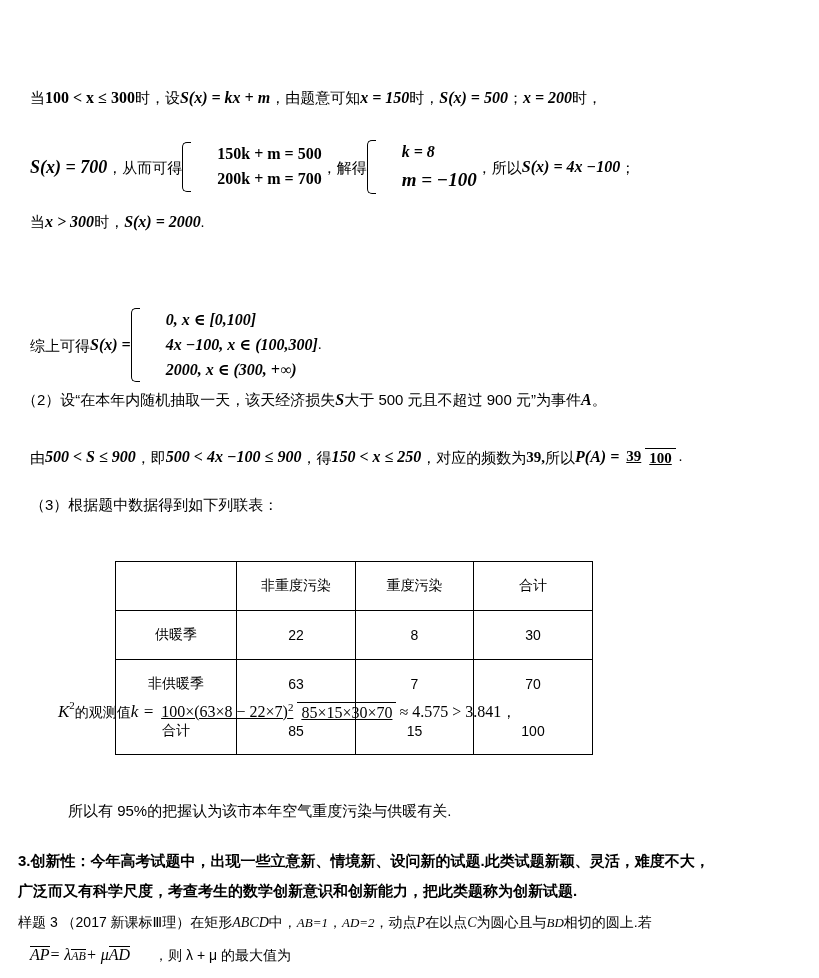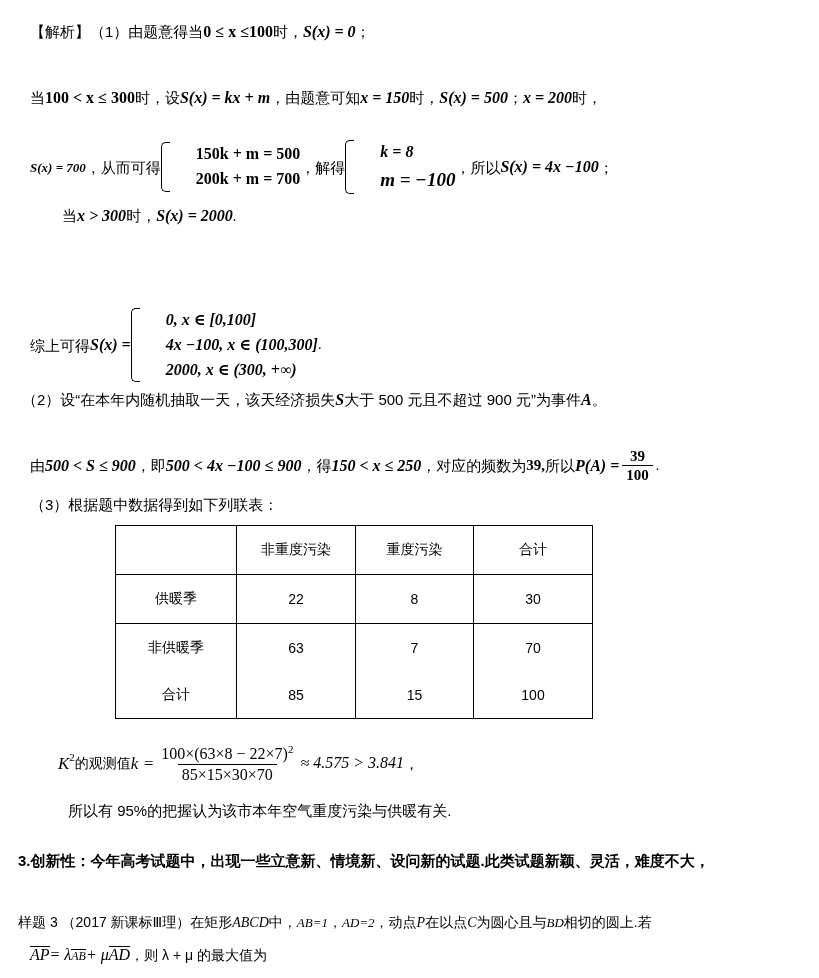--- a/index.html
+++ b/index.html
@@ -87,32 +87,33 @@
     justify-content: center;
   }
   .sys-rows > div {
     line-height: 1.55;
     white-space: nowrap;
   }
 
   
   .frac {
     display: inline-flex;
-    flex-direction: column;
-    align-items: center;
+    align-items: flex-start;
     vertical-align: middle;
     margin: 0 3px;
     line-height: 1.08;
+    text-decoration: underline;
   }
   .frac .num { padding: 0 4px 1px 4px; }
   .frac .den { padding: 1px 4px 0 4px; border-top: 1.3px solid #000; }
 
   
   .tbl-wrap {
     position: absolute;
+    margin-top: 36px;
   }
   table.ct {
     border-collapse: collapse;
     font-family: "Liberation Sans", "DejaVu Sans", sans-serif;
     font-size: 14px;
   }
   table.ct td {
     border: 1.3px solid #000;
     text-align: center;
     vertical-align: middle;
@@ -134,45 +135,42 @@
     height: 1.1px;
     background: #000;
   }
   .sup { font-size: 0.72em; vertical-align: super; }
 </style>
 </head>
 <body>
 
 <div class="page">
 
-  <div class="line" style="left:30px; top:24px;">
-    <span class="cjk">【解析】（1）由题意得当</span><span class="mathn" style="font-size:16px;">0 ≤ x ≤100</span><span class="cjk">时，</span><span class="math" style="font-size:16px;">S(x) = 0</span><span class="cjk">；</span>
-  </div>
 
   <div class="line" style="left:30px; top:90px;">
     <span class="cjk">当</span><span class="mathn" style="font-size:16px;">100 &lt; x ≤ 300</span><span class="cjk">时，设</span><span class="math" style="font-size:16px;">S(x) = kx + m</span><span class="cjk">，由题意可知</span><span class="math" style="font-size:16px;">x = 150</span><span class="cjk">时，</span><span class="math" style="font-size:16px;">S(x) = 500</span><span class="cjk">；</span><span class="math" style="font-size:16px;">x = 200</span><span class="cjk">时，</span>
   </div>
 
   <div class="line" style="left:30px; top:140px;">
-    <span class="math mid" style="font-size:13px;">S(x) = 700</span><span class="cjk mid">，从而可得</span><span class="sys">
+    <span class="math mid" style="font-size:18px;">S(x) = 700</span><span class="cjk mid">，从而可得</span><span class="sys">
         <span class="brace"></span>
         <span class="sys-rows">
           <div class="mathn" style="font-size:16px;"><span>150k + m = 500</span></div>
           <div class="mathn" style="font-size:16px;"><span>200k + m = 700</span></div>
         </span>
       </span><span class="cjk mid">，解得</span><span class="sys">
         <span class="brace"></span>
         <span class="sys-rows">
           <div class="math" style="font-size:16px;"><span>k = 8</span></div>
           <div class="math" style="font-size:19px;"><span>m = −100</span></div>
         </span>
       </span><span class="cjk mid">，所以</span><span class="math mid" style="font-size:16px;">S(x) = 4x −100</span><span class="cjk mid">；</span>
   </div>
 
-  <div class="line" style="left:30px; top:208px;margin-left:32px;">
+  <div class="line" style="left:30px; top:214px;">
     <span class="cjk">当</span><span class="math" style="font-size:16px;">x &gt; 300</span><span class="cjk">时，</span><span class="math" style="font-size:16px;">S(x) = 2000</span><span class="mn" style="font-size:14px;">.</span>
   </div>
 
   <div class="line" style="left:30px; top:308px;">
     <span class="cjk mid">综上可得</span><span class="math mid" style="font-size:16px;">S(x) =</span><span class="sys">
         <span class="brace"></span>
         <span class="sys-rows">
           <div class="math" style="font-size:16px;"><span>0, x ∈ [0,100]</span></div>
           <div class="math" style="font-size:16px;"><span>4x −100, x ∈ (100,300]</span></div>
           <div class="math" style="font-size:16px;"><span>2000, x ∈ (300, +∞)</span></div>
@@ -217,32 +215,33 @@
       <tr>
         <td class="nb-top" style="height:46px;">合计</td>
         <td class="nb-top">85</td>
         <td class="nb-top">15</td>
         <td class="nb-top">100</td>
       </tr>
     </tbody>
       </table>
   </div>
 
-  <div class="line" style="left:58px; top:744px;">
+  <div class="line" style="left:58px; top:700px;">
     <span class="mi mid" style="font-size:17px;">K</span><span class="mn mid sup" style="font-size:11px;">2</span><span class="cjk mid" style="font-size:14px;">的观测值</span><span class="mi mid" style="font-size:17px;">k =</span><span class="frac mn" style="font-size:16px;">
         <span class="num"><span>100×(63×8 − 22×7)</span><span class="sup" style="font-size:11px;">2</span></span>
         <span class="den">85×15×30×70</span>
-      </span><span class="mn mid" style="font-size:16px;font-style:italic;">≈ 4.575 &gt; 3.841</span><span class="cjk mid">，</span>
+      </span><span class="mn mid" style="font-size:16px;">≈ 4.575 &gt; 3.841</span><span class="cjk mid">，</span>
   </div>
 
   <div class="line cjk" style="left:68px; top:803px;">所以有 95%的把握认为该市本年空气重度污染与供暖有关.</div>
 
   <div class="line bold-cjk" style="left:18px; top:853px;">3.创新性：今年高考试题中，出现一些立意新、情境新、设问新的试题.此类试题新颖、灵活，难度不大，</div>
+  <div class="line bold-cjk" style="left:18px; top:883px;">广泛而又有科学尺度，考查考生的数学创新意识和创新能力，把此类题称为创新试题.</div>
 
   <div class="line" style="left:18px; top:915px; font-size:14px;">
     <span class="cjk" style="font-size:14px;">样题 3 （2017 新课标Ⅲ理）在矩形</span><span class="mi" style="font-size:14px;">ABCD</span><span class="cjk" style="font-size:14px;">中，</span><span class="mi" style="font-size:13px;">AB=1</span><span class="cjk" style="font-size:14px;">，</span><span class="mi" style="font-size:13px;">AD=2</span><span class="cjk" style="font-size:14px;">，动点</span><span class="mi" style="font-size:14px;">P</span><span class="cjk" style="font-size:14px;">在以点</span><span class="mi" style="font-size:14px;">C</span><span class="cjk" style="font-size:14px;">为圆心且与</span><span class="mi" style="font-size:13px;">BD</span><span class="cjk" style="font-size:14px;">相切的圆上.若</span>
   </div>
 
   <div class="line" style="left:30px; top:946px; font-size:15px;">
-    <span class="vec mi" style="font-size:16px;">AP</span><span class="mi" style="font-size:16px;">= λ</span><span class="vec mi" style="font-size:12px;">AB</span><span class="mi" style="font-size:16px;">+ μ</span><span class="vec mi" style="font-size:16px;">AD</span><span class="cjk" style="font-size:14px;">，则 λ + μ 的最大值为</span>
+    <span class="vec mi" style="font-size:16px;">AP</span><span class="mi" style="font-size:16px;">= λ</span><span class="vec mi" style="font-size:12px;">AB</span><span class="mi" style="font-size:16px;">+ μ</span><span class="vec mi" style="font-size:16px;">AD</span><span class="cjk" style="font-size:14px;padding-left:24px;">，则 λ + μ 的最大值为</span>
   </div>
 
 </div>
 
 </body></html>

